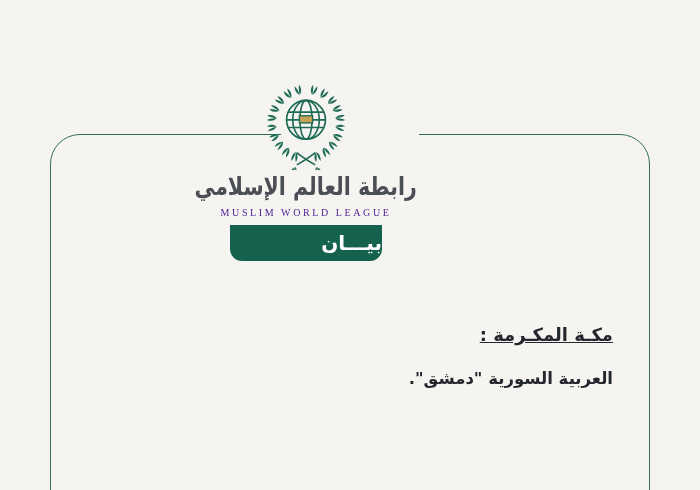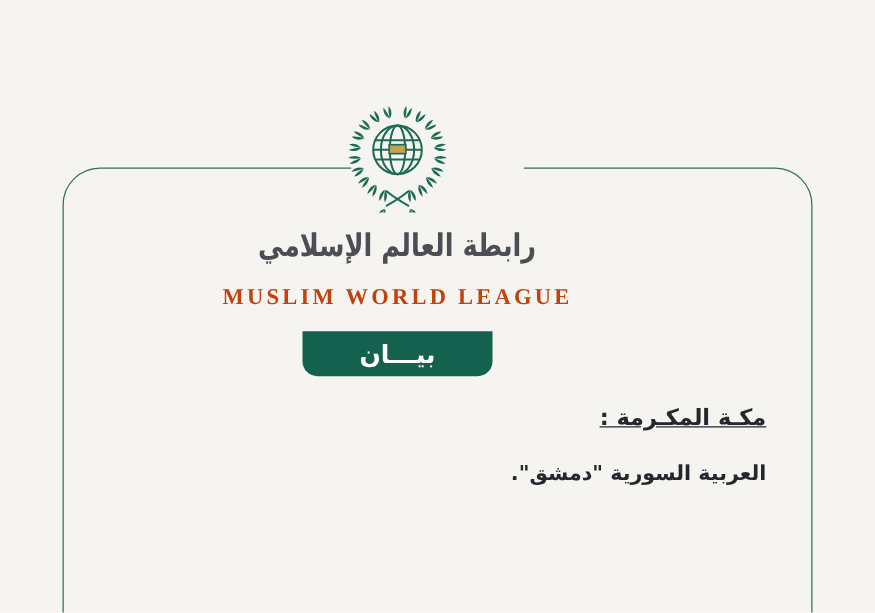--- a/index.html
+++ b/index.html
@@ -18,48 +18,48 @@
     border-radius:30px;
     box-sizing:border-box;
   }
   
   .frame-gap{
     position:absolute;left:281px;top:125px;
     width:138px;height:18px;
     background:#f5f4f1;
   }
   .header{
-    position:absolute;left:12px;top:0;width:612px;
-    display:flex;flex-direction:column;align-items:center;gap:10px;
+    position:absolute;left:0;top:0;width:612px;
+    display:flex;flex-direction:column;align-items:center;
   }
   .emblem{margin-top:82px;}
   .callig{
     margin-top:0px;
     font-weight:700;font-size:25px;line-height:34px;
     color:#4b4e55;
     transform:scaleX(.82);
     direction:rtl;
     white-space:nowrap;
   }
   .org-en{
     margin-top:3px;
     font-family:"Liberation Serif",serif;
-    font-weight:700;font-size:18px;
+    font-weight:400;font-size:10px;
     letter-spacing:2.6px;
-    color:#c2410c;
+    color:#4c1d95;
     white-space:nowrap;
   }
   .banner{
     margin-top:7px;
     width:152px;height:36px;
     background:#14614e;
     border-radius:0 0 12px 12px;
     color:#ffffff;
     font-weight:700;font-size:20px;
-    display:flex;align-items:center;justify-content:center;
+    display:flex;align-items:center;justify-content:flex-start;
     direction:rtl;
   }
   .content{
     position:absolute;left:86px;top:322px;
     width:527px;
     direction:rtl;
     color:#24272d;
   }
   .dateline{
     font-weight:700;font-size:18px;line-height:26px;

